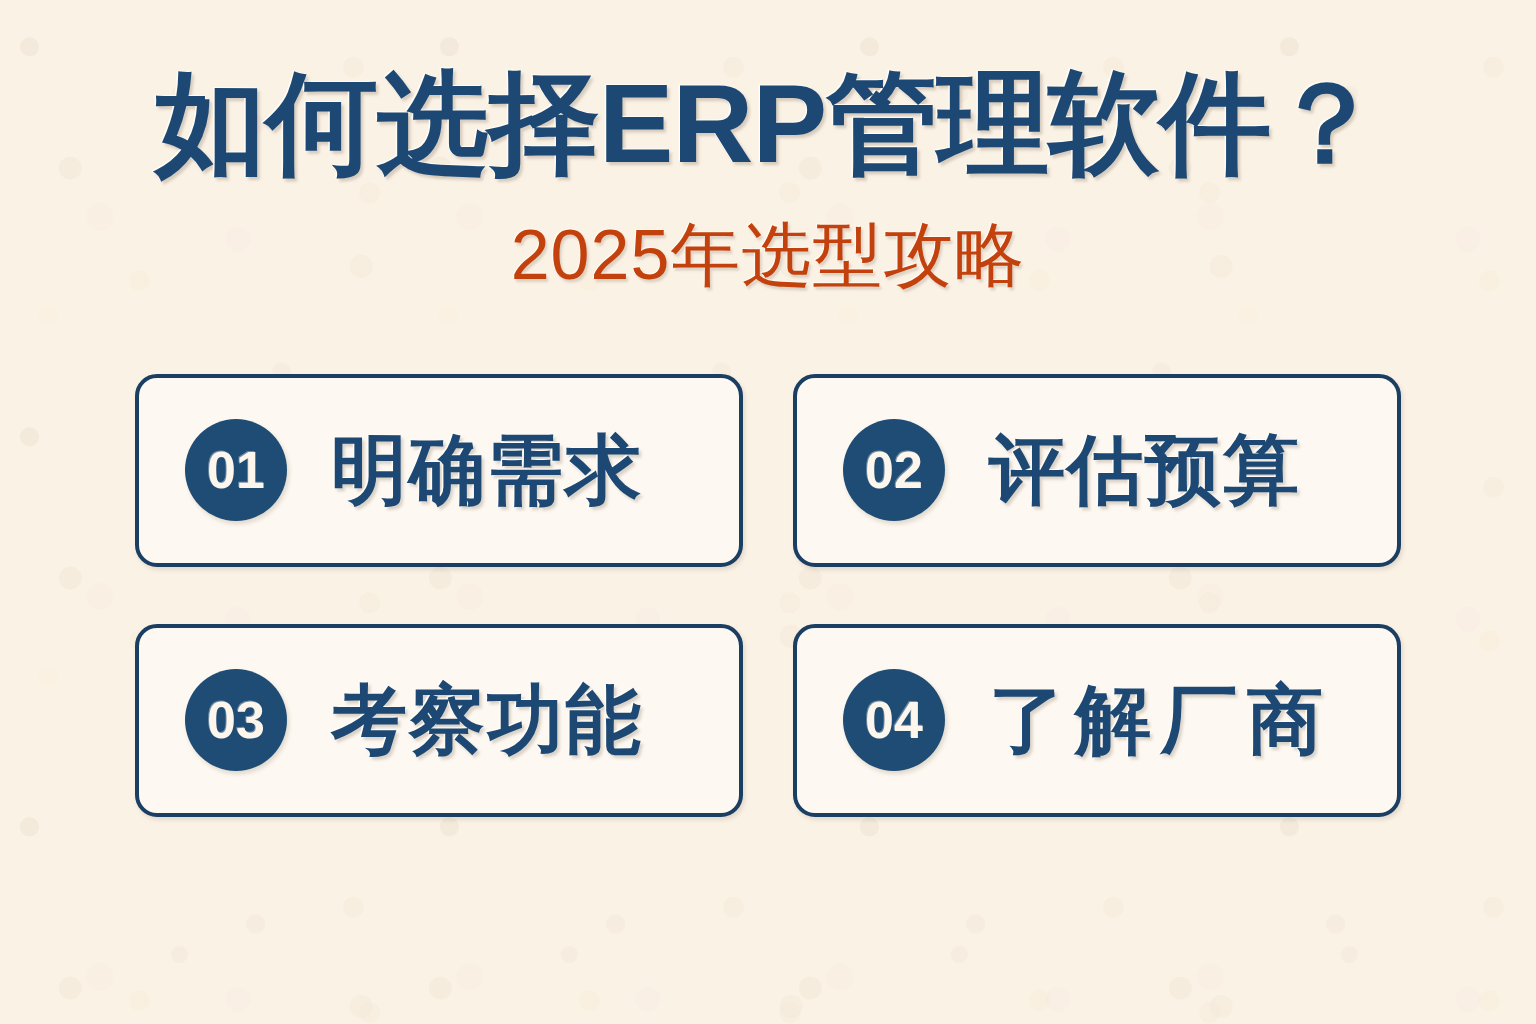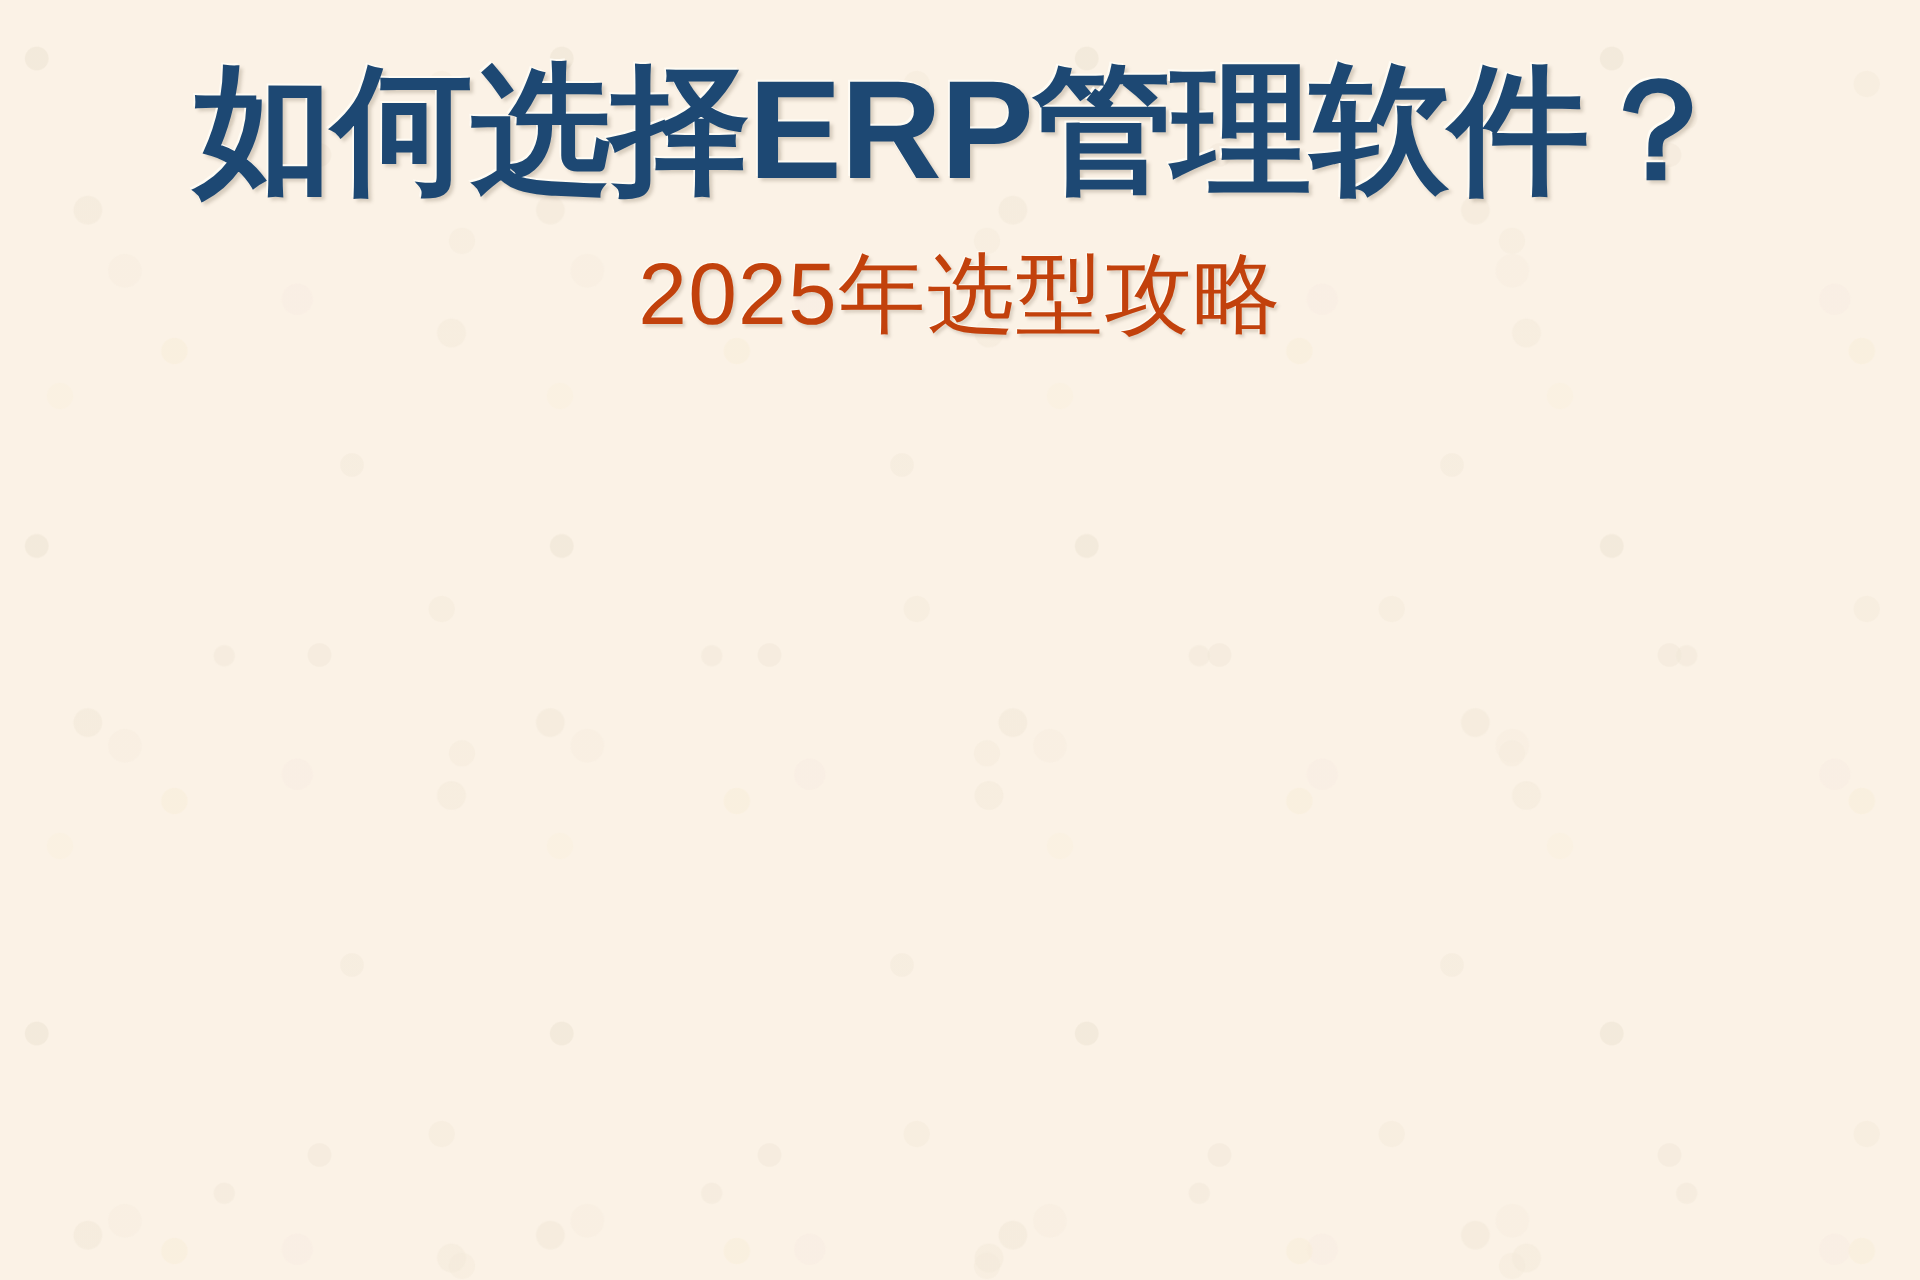--- a/index.html
+++ b/index.html
@@ -48,21 +48,21 @@
     background-size: 420px 390px, 370px 410px, 450px 360px, 390px 430px,
                      410px 380px, 360px 400px, 430px 370px, 380px 420px,
                      400px 360px, 440px 400px, 370px 380px, 420px 410px;
   }
 
   
   .header {
     position: relative;
     z-index: 2;
     text-align: center;
-    padding-top: 38px;
+    padding-top: 58px;
   }
   .main-title {
     font-size: 112px;
     line-height: 1.18;
     font-weight: 700;
     color: #1d4873;
     letter-spacing: -1px;
     margin: 0;
     text-shadow:
       -1.5px -1.5px 0 rgba(255,252,244,0.95),
@@ -142,13 +142,44 @@
 </head>
 <body>
 
 <div id="poster">
 
   <div class="header">
     <h1 class="main-title">如何选择ERP管理软件？</h1>
     <h2 class="sub-title">2025年选型攻略</h2>
   </div>
 
+  <div class="cards">
+
+    <div class="card">
+      <div class="badge">
+        <span class="badge-num">01</span>
+      </div>
+      <div class="card-label">明确需求</div>
+    </div>
+
+    <div class="card">
+      <div class="badge">
+        <span class="badge-num">02</span>
+      </div>
+      <div class="card-label">评估预算</div>
+    </div>
+
+    <div class="card">
+      <div class="badge">
+        <span class="badge-num">03</span>
+      </div>
+      <div class="card-label">考察功能</div>
+    </div>
+
+    <div class="card spaced">
+      <div class="badge">
+        <span class="badge-num">04</span>
+      </div>
+      <div class="card-label">了解厂商</div>
+    </div>
+
+  </div>
 </div>
 
 </body></html>

